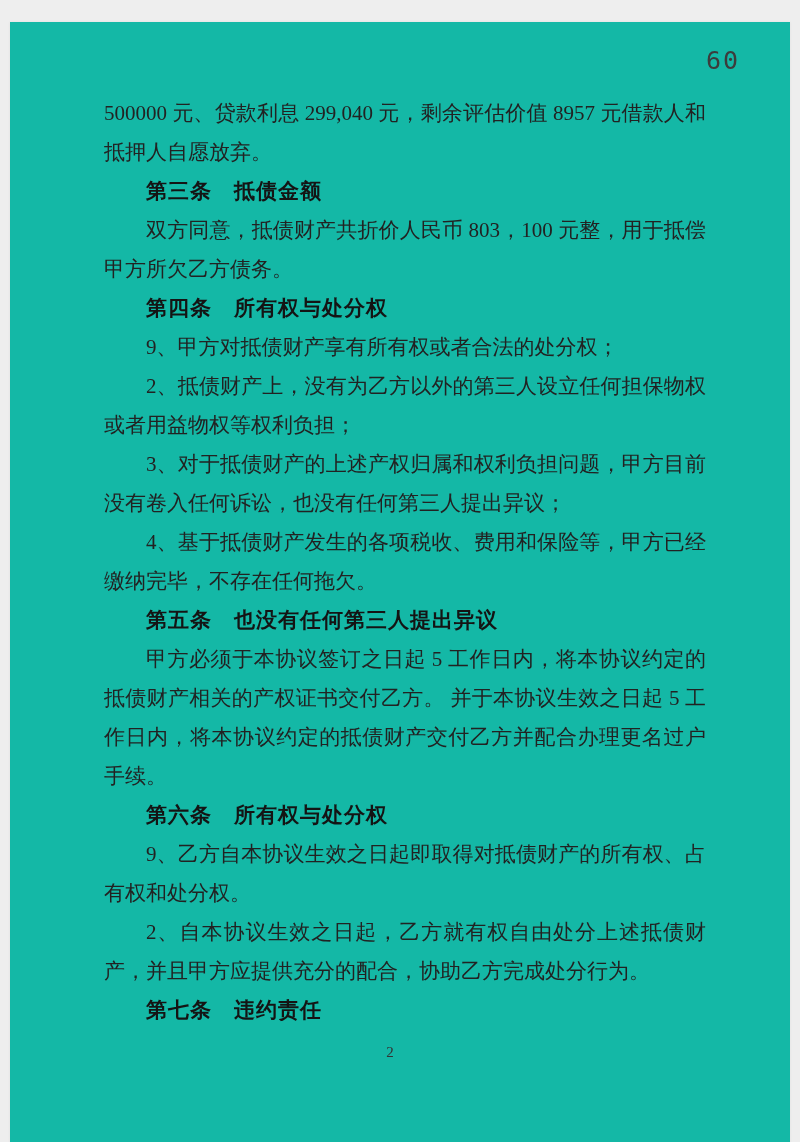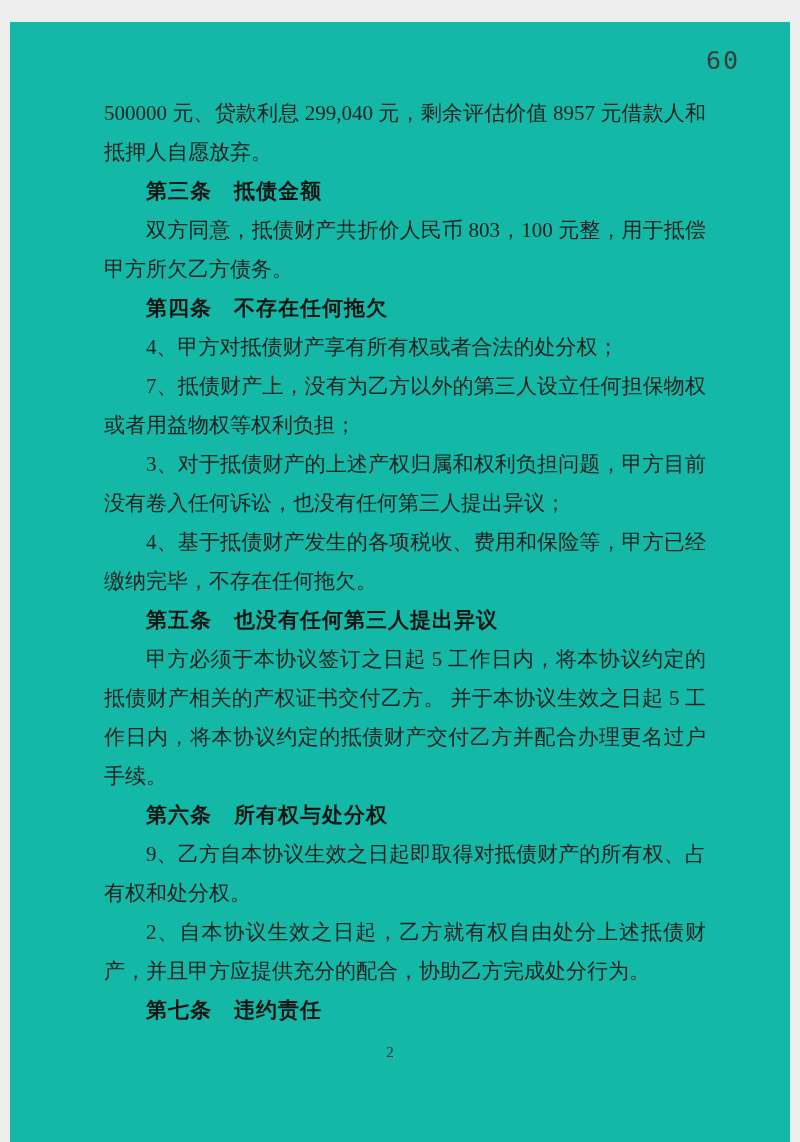--- a/index.html
+++ b/index.html
@@ -75,23 +75,23 @@
 </head>
 <body>
 
 <div class="scan-page">
   <div class="corner-page-number">60</div>
 
   <div class="doc-body">
       <p class="para body-continuation">500000 元、贷款利息 299,040 元，剩余评估价值 8957 元借款人和抵押人自愿放弃。</p>
       <p class="para heading">第三条　抵债金额</p>
       <p class="para body">双方同意，抵债财产共折价人民币 803，100 元整，用于抵偿甲方所欠乙方债务。</p>
-      <p class="para heading">第四条　不存在任何拖欠</p>
-      <p class="para body">4、甲方对抵债财产享有所有权或者合法的处分权；</p>
-      <p class="para body">7、抵债财产上，没有为乙方以外的第三人设立任何担保物权或者用益物权等权利负担；</p>
+      <p class="para heading">第四条　所有权与处分权</p>
+      <p class="para body">9、甲方对抵债财产享有所有权或者合法的处分权；</p>
+      <p class="para body">2、抵债财产上，没有为乙方以外的第三人设立任何担保物权或者用益物权等权利负担；</p>
       <p class="para body">3、对于抵债财产的上述产权归属和权利负担问题，甲方目前没有卷入任何诉讼，也没有任何第三人提出异议；</p>
       <p class="para body">4、基于抵债财产发生的各项税收、费用和保险等，甲方已经缴纳完毕，不存在任何拖欠。</p>
       <p class="para heading">第五条　也没有任何第三人提出异议</p>
       <p class="para body">甲方必须于本协议签订之日起 5 工作日内，将本协议约定的抵债财产相关的产权证书交付乙方。 并于本协议生效之日起 5 工作日内，将本协议约定的抵债财产交付乙方并配合办理更名过户手续。</p>
       <p class="para heading">第六条　所有权与处分权</p>
       <p class="para body">9、乙方自本协议生效之日起即取得对抵债财产的所有权、占有权和处分权。</p>
       <p class="para body">2、自本协议生效之日起，乙方就有权自由处分上述抵债财产，并且甲方应提供充分的配合，协助乙方完成处分行为。</p>
       <p class="para heading">第七条　违约责任</p>
     </div>
 

